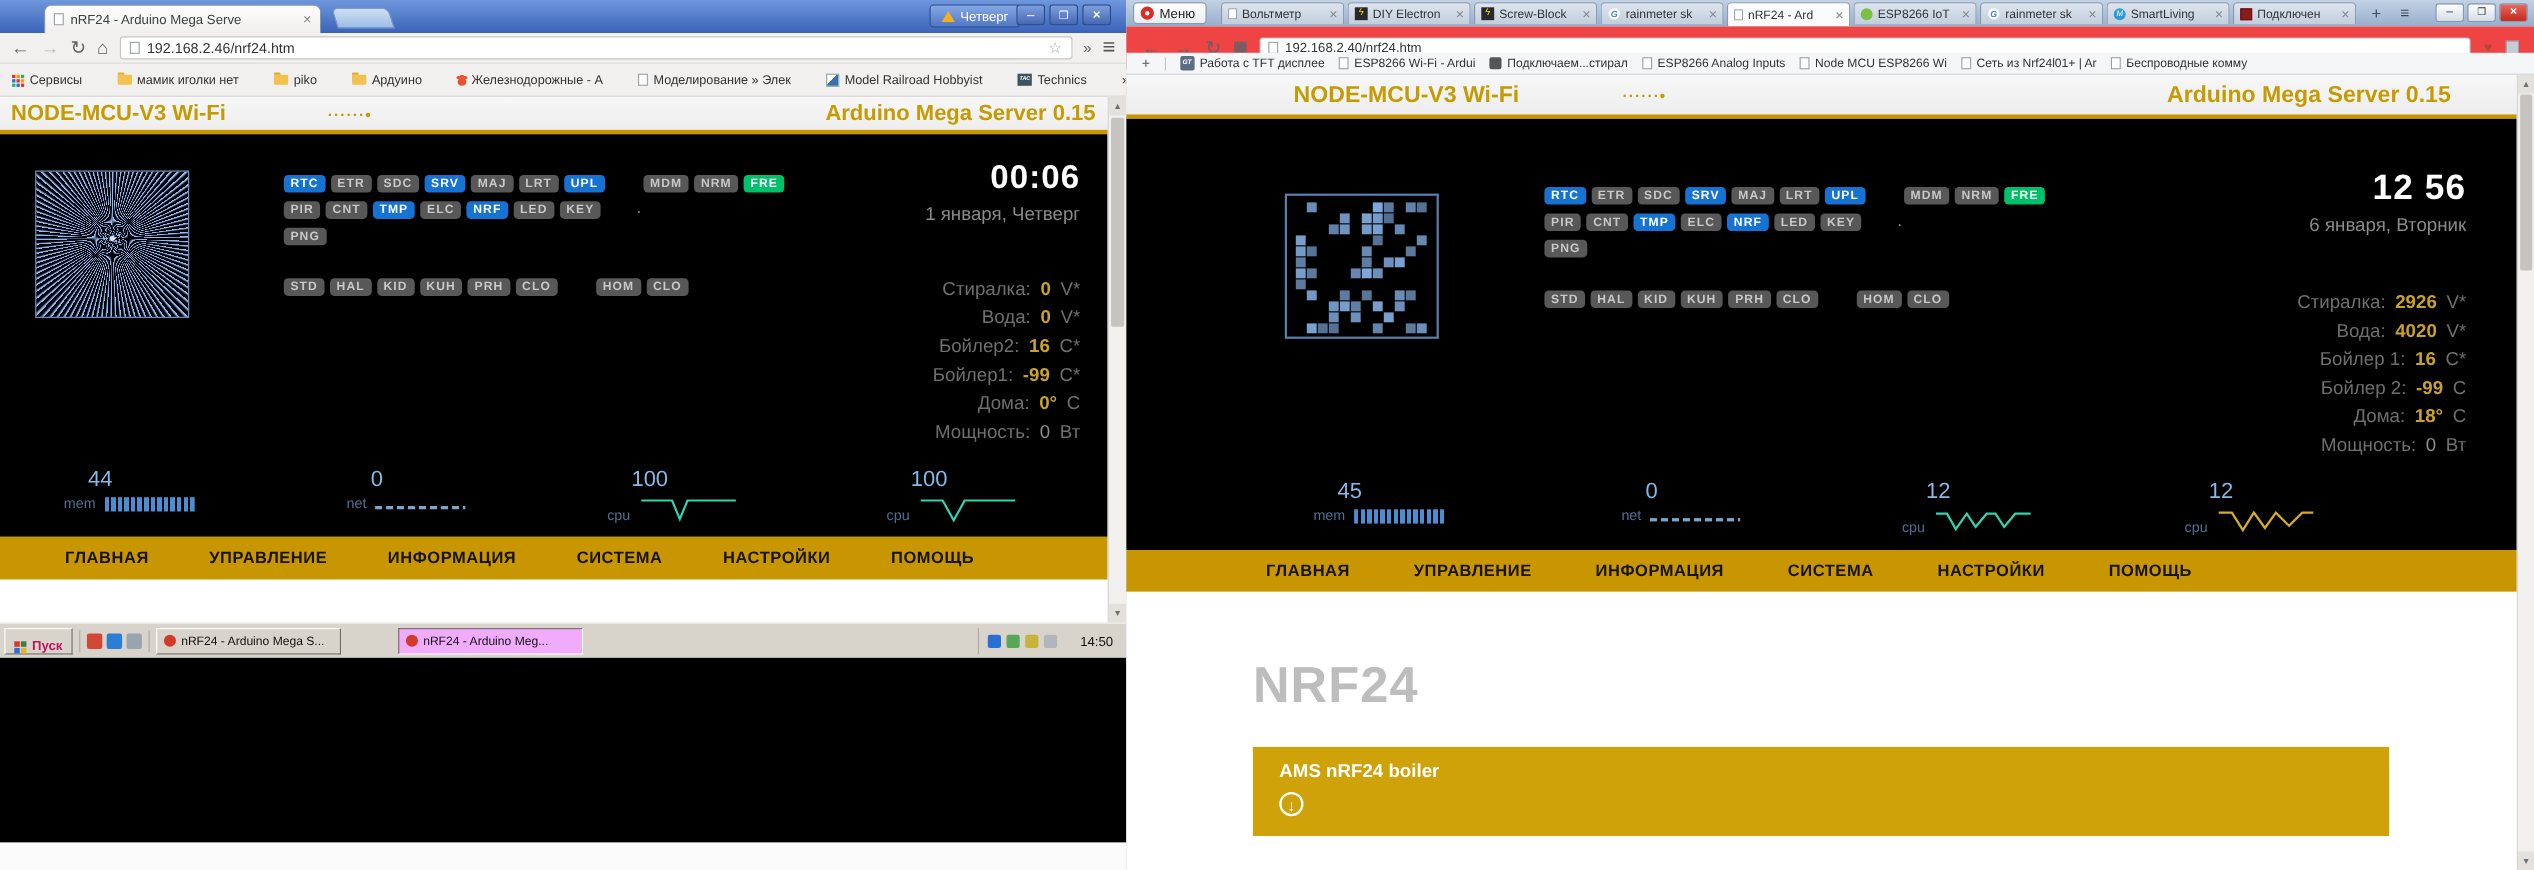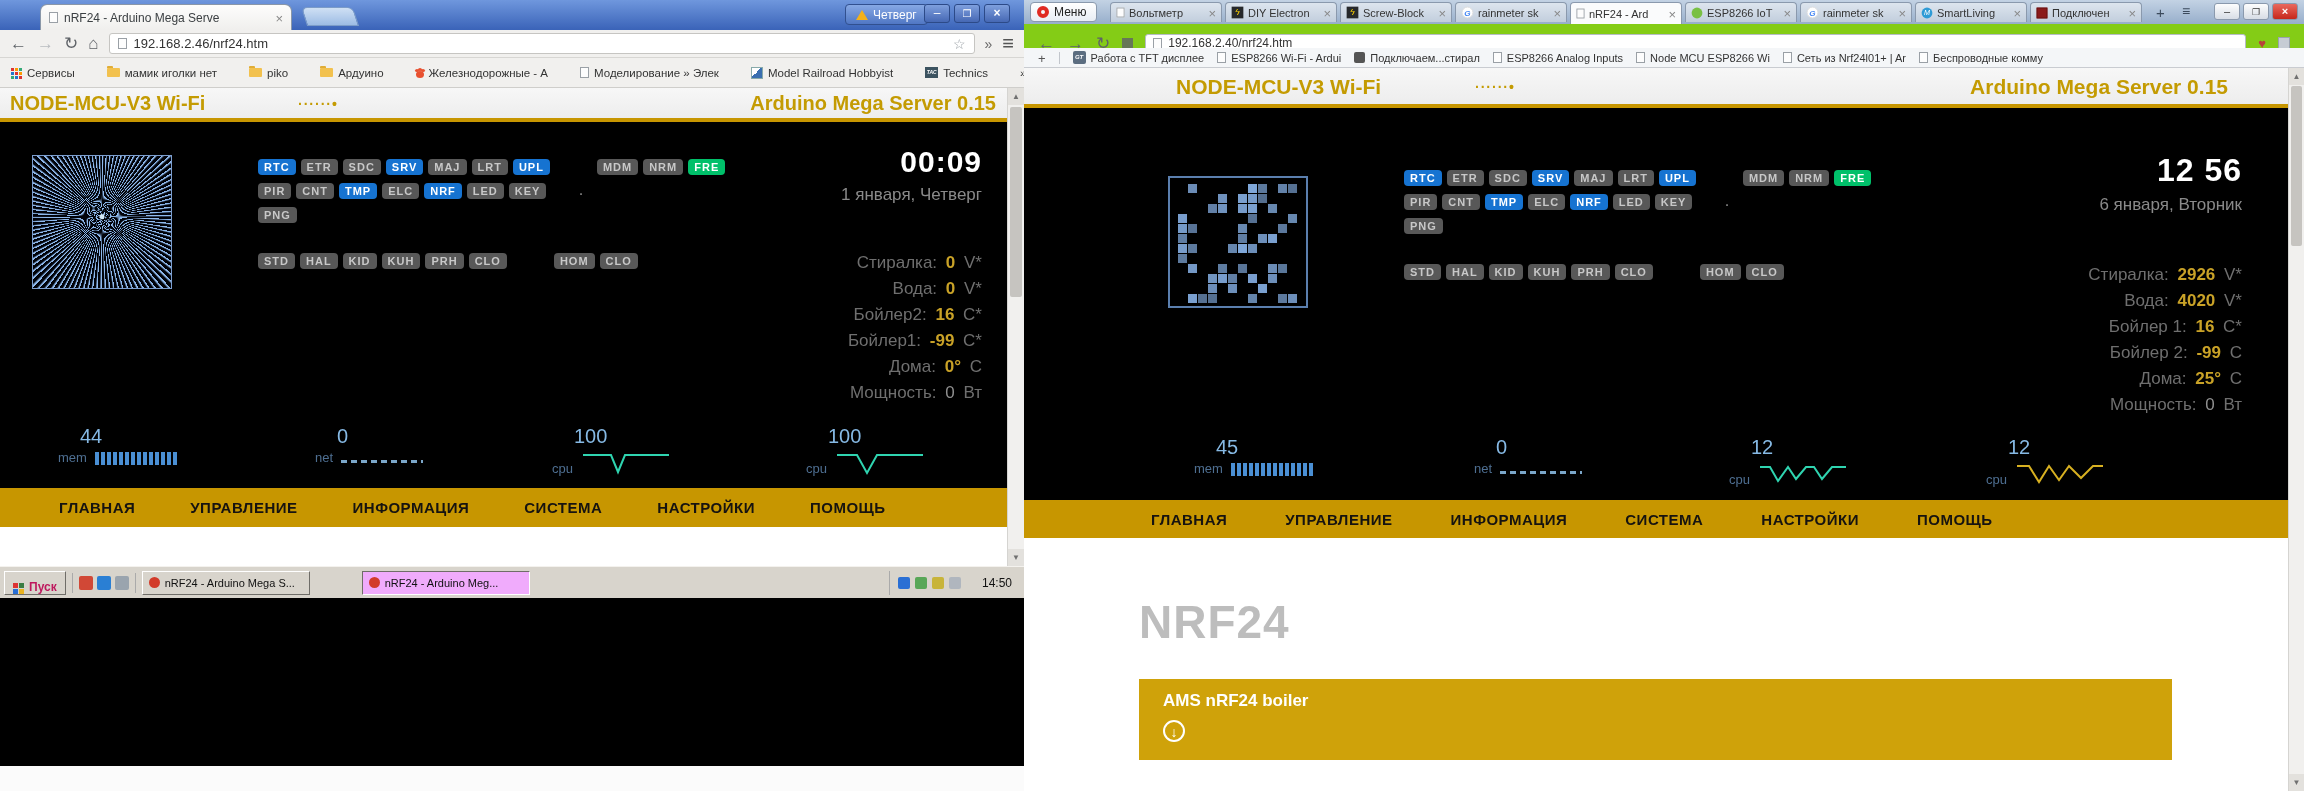--- a/index.html
+++ b/index.html
@@ -71,21 +71,21 @@
       repeating-conic-gradient(from 0deg at 50% 46%,rgba(150,195,250,.95) 0deg .6deg,#01030a 1.7deg 3.4deg);}
   .qr{position:absolute;border:2px solid #5b7fae;background:#000;}
   .qc{position:absolute;background:#7fa7d9;}
   .badges{position:absolute;}
   .brow{display:flex;gap:5px;margin-bottom:8px;align-items:center;}
   .badge{height:16px;line-height:16px;padding:0 6px;border-radius:4px;font-size:11px;font-weight:bold;letter-spacing:1px;}
   .badge.off{background:#585858;color:#c8c8c8;}
   .badge.on{background:#1673d1;color:#fff;}
   .badge.free{background:#00c06a;color:#fff;}
   .badge.dot{background:none;color:#8a8a8a;padding:0;margin-left:28px;}
-  .bgap{margin-left:42px;}
+  .bgap{margin-left:30px;}
   .clock{position:absolute;text-align:right;}
   .clock .tm{color:#fff;font-size:30px;font-weight:bold;letter-spacing:1px;}
   .clock .dt{color:#8a8a8a;font-size:17px;margin-top:6px;}
   .vals{position:absolute;text-align:right;}
   .vrow{height:26px;font-size:17px;white-space:nowrap;}
   .vlbl{color:#6f6f6f;} .vunit{color:#6f6f6f;}
   .vval{margin:0 4px;font-weight:bold;}
   .vval.gold{color:#c9a227;} .vval.dim{color:#8f8f8f;font-weight:normal;}
   .meter{position:absolute;width:230px;}
   .meter .mnum{color:#86b9e4;font-size:20px;margin-left:22px;}
@@ -133,21 +133,21 @@
   .t-label{flex:1;font-size:11px;color:#333;white-space:nowrap;overflow:hidden;}
   .r-plus{position:absolute;left:1132px;top:4px;font-size:15px;color:#3b4a5c;}
   .r-plus::before{content:"+";}
   .r-tabmenu{position:absolute;left:1158px;top:3px;font-size:14px;color:#3b4a5c;}
   .r-tabmenu::before{content:"≡";}
   .r-ctrl{position:absolute;right:6px;top:3px;display:flex;gap:3px;}
   .rbtn{width:26px;height:17px;background:linear-gradient(#fdfdfd,#d7dde6);border:1px solid #8a99ad;border-radius:3px;
     font-size:11px;color:#333;text-align:center;line-height:15px;}
   .rbtn.cls{background:linear-gradient(#e9695f,#c6271b);color:#fff;font-weight:bold;}
   .rbtn.min::before{content:"–";} .rbtn.res::before{content:"❐";font-size:9px;} .rbtn.cls::before{content:"×";}
-  .r-toolbar{position:absolute;left:0;top:24px;width:100%;height:39px;background:#84cc16;border-bottom:1px solid #cdd2d9;
+  .r-toolbar{position:absolute;left:0;top:24px;width:100%;height:39px;background:#ef4444;border-bottom:1px solid #cdd2d9;
     display:flex;align-items:center;gap:12px;padding:0 14px;}
   .grid-icon{width:11px;height:11px;background:
     linear-gradient(#5f6368,#5f6368),linear-gradient(#5f6368,#5f6368);background-size:11px 3px,3px 11px;background-repeat:repeat-y,repeat-x;
     background-position:0 0,0 0;opacity:.8;}
   .r-url{flex:1;height:18px;background:#fff;border:1px solid #b6bcc6;border-radius:3px;display:flex;align-items:center;gap:6px;padding:0 7px;}
   .r-url .url-t{font-size:12px;}
   .heart-icon::before{content:"♥";color:#b8433a;font-size:13px;}
   .box-icon{width:12px;height:12px;background:#c6ccd4;border:1px solid #9aa2ae;}
   .r-bmbar{position:absolute;left:0;top:48px;width:100%;height:20px;background:#f4f6f8;border-bottom:1px solid #c9ccd1;
     display:flex;align-items:center;gap:13px;padding:0 14px;}
@@ -295,21 +295,21 @@
               <span class="badge off">CLO</span>
             </span>
           <span class="bgroup bgap" style="display:flex;gap:5px;">
               <span class="badge off">HOM</span>
               <span class="badge off">CLO</span>
             </span>
         </div>
       </div>
 
       <div class="clock" style="right:25px;top:23px;">
-        <div class="tm">00:09</div>
+        <div class="tm">00:06</div>
         <div class="dt">1 января, Четверг</div>
       </div>
 
       <div class="vals" style="right:25px;top:131px;">
 
       <div class="vrow">
             <span class="vlbl">Стиралка:</span>
             <span class="vval gold">0</span>
             <span class="vunit">V*</span>
           </div>
@@ -669,21 +669,21 @@
             <span class="vval gold">16</span>
             <span class="vunit">C*</span>
           </div>
           <div class="vrow">
             <span class="vlbl">Бойлер 2:</span>
             <span class="vval gold">-99</span>
             <span class="vunit">C</span>
           </div>
           <div class="vrow">
             <span class="vlbl">Дома:</span>
-            <span class="vval gold">25°</span>
+            <span class="vval gold">18°</span>
             <span class="vunit">C</span>
           </div>
           <div class="vrow">
             <span class="vlbl">Мощность:</span>
             <span class="vval dim">0</span>
             <span class="vunit">Вт</span>
           </div>
         </div>
 
       <div class="meter" style="left:170px;top:328px;">

